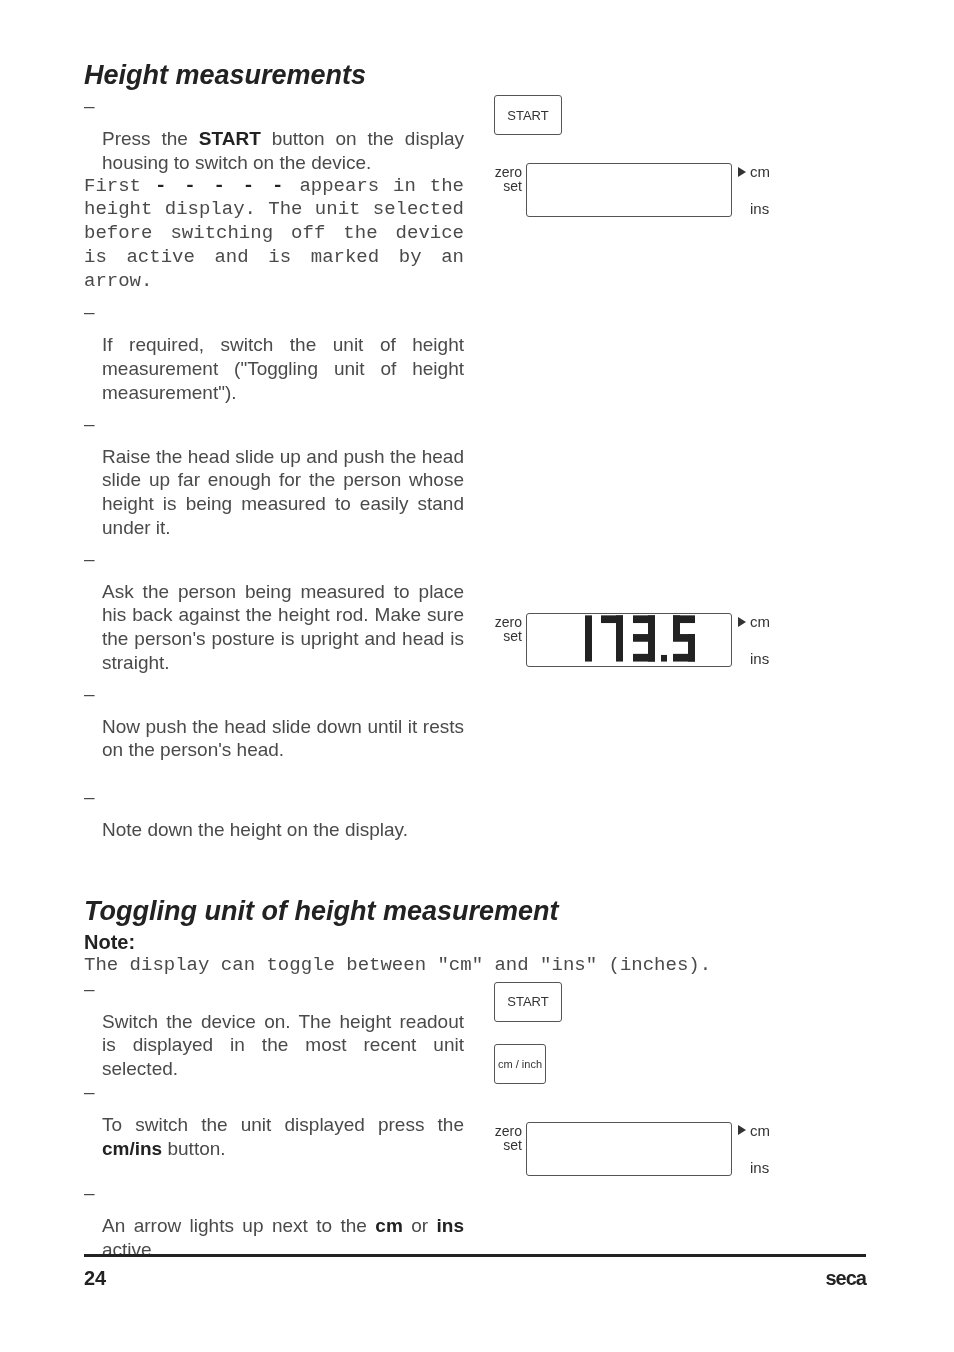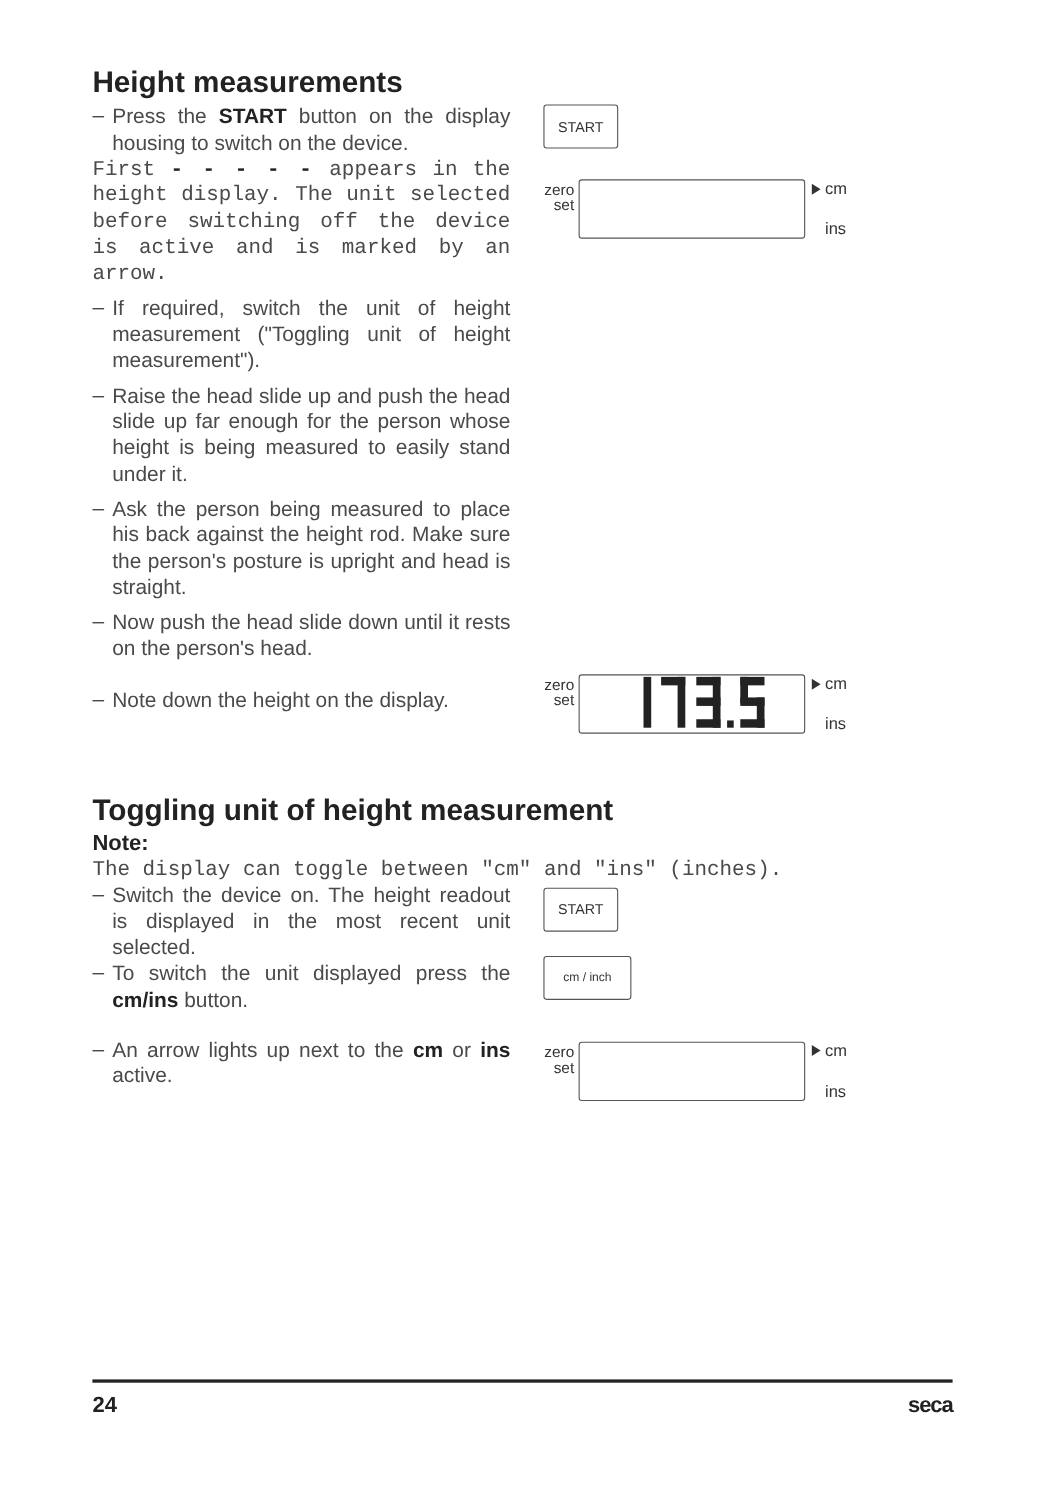--- a/index.html
+++ b/index.html
@@ -26,20 +26,21 @@
   }
   .right-col {
     flex: 1;
     position: relative;
   }
   h2 {
     font-size: 27px;
     font-weight: bold;
     color: #222;
     margin-bottom: 4px;
+    font-style: italic;
   }
   .body-text {
     font-size: 19px;
     line-height: 1.25;
     color: #4a4a4a;
     text-align: justify;
     font-family: Liberation Mono, monospace;
   }
   .bullet-row {
     display: flex;
@@ -50,20 +51,21 @@
     flex-shrink: 0;
     font-size: 19px;
     color: #4a4a4a;
   }
   .bullet-text {
     flex: 1;
     font-size: 19px;
     line-height: 1.25;
     color: #4a4a4a;
     text-align: justify;
+    margin-top: 32px;
   }
   .bold { font-weight: bold; color: #222; }
   .spacer { height: 8px; }
 
   
   .display-block {
     position: relative;
     margin-top: 12px;
     display: flex;
     align-items: flex-start;
@@ -112,21 +114,21 @@
     border-radius: 3px;
     height: 40px;
     display: flex;
     align-items: center;
     justify-content: center;
     font-size: 13px;
     color: #333;
     background: #fff;
   }
   .btn-start { width: 68px; }
-  .btn-cm { width: 80px; font-size: 11px; }
+  .btn-cm { width: 52px; font-size: 11px; }
 
   .lcd-value {
     font-family: Arial, sans-serif;
     font-size: 46px;
     font-weight: bold;
     letter-spacing: 2px;
     position: absolute;
     right: 8px;
     top: -2px;
     color: #222;

